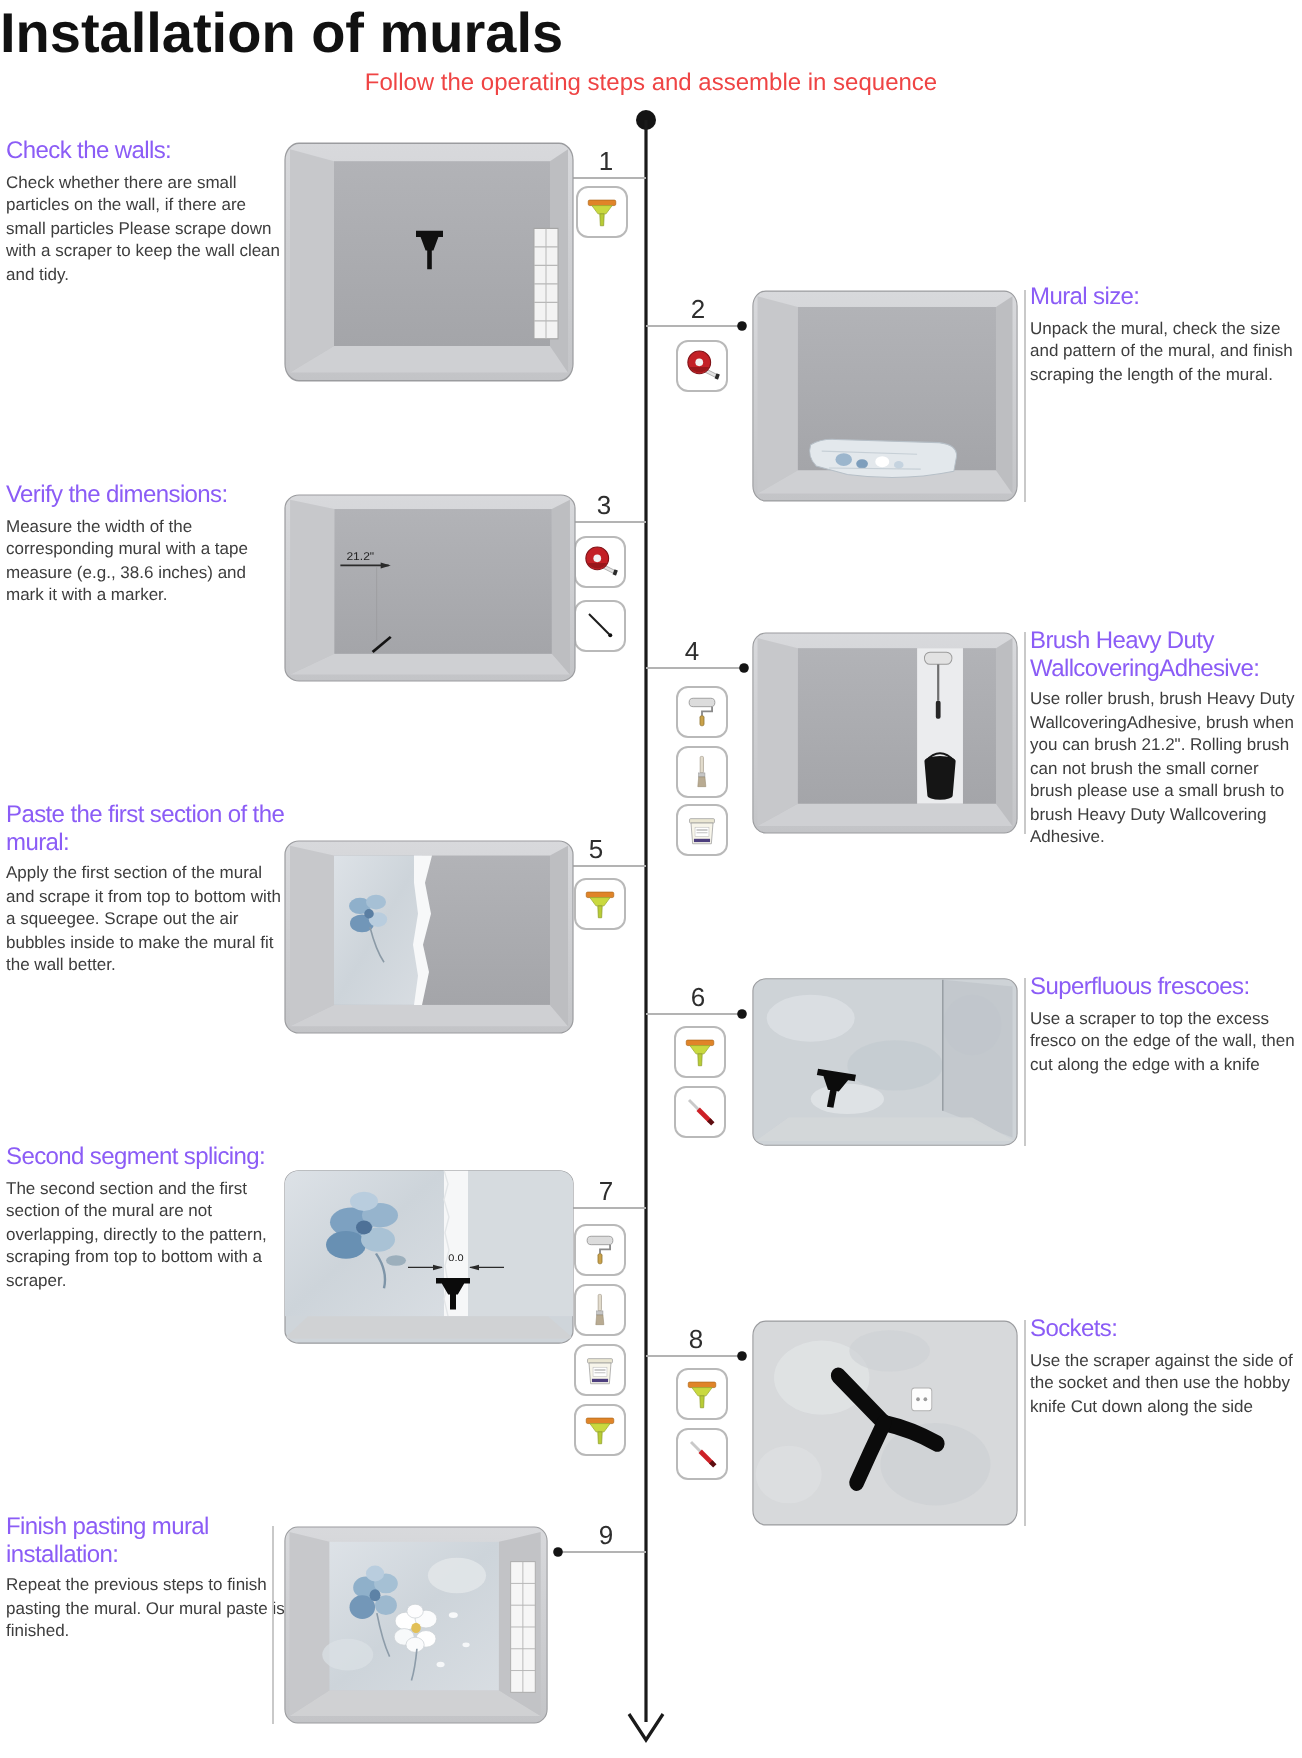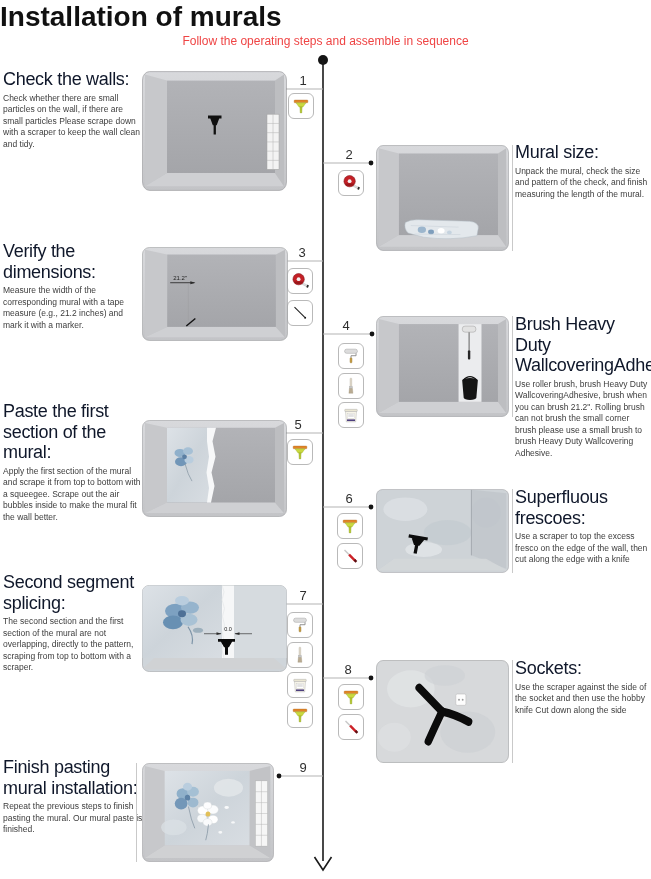--- a/index.html
+++ b/index.html
@@ -9,21 +9,21 @@
   .title { position:absolute; top:1px; left:0; width:100%; text-align:left;
            font-size:28px; font-weight:700; color:#111; }
   .subtitle { position:absolute; top:34px; left:0; width:100%; text-align:center;
               font-size:12px; color:#ef4444; }
   .timeline { position:absolute; left:0; top:0; pointer-events:none; }
   .step-num { position:absolute; width:20px; text-align:center; font-size:13px; color:#2e2e2e; }
   .icon-box { position:absolute; width:26px; height:26px; border:1px solid #b9b9b9;
               border-radius:6px; background:#fff; display:flex; align-items:center; justify-content:center; }
   .icon-box svg { width:22px; height:22px; display:block; }
   .tblock { position:absolute; }
-  .tblock .h { font-size:18px; color:#0f172a; line-height:1.14; letter-spacing:-0.3px; margin-bottom:3px; }
+  .tblock .h { font-size:12px; color:#8b5cf6; line-height:1.14; letter-spacing:-0.3px; margin-bottom:3px; }
   .tblock .b { font-size:8.5px; color:#3d3d3d; line-height:11.5px; }
   .img { position:absolute; }
   .img svg { width:100%; height:100%; display:block; }
   .img-edge { position:absolute; width:1px; background:#c9c9c9; }
 </style>
 </head>
 <body>
 
 <svg width="0" height="0" style="position:absolute" aria-hidden="true">
   <defs>
@@ -217,25 +217,25 @@
         <line x1="16.8" y1="16.3" x2="19" y2="18.5" stroke="#5e0d10" stroke-width="2.6"></line>
       </svg>
   </div>
 
   <div class="tblock" style="left:3px;top:69px;width:140px">
     <div class="h">Check the walls:</div>
     <div class="b">Check whether there are small particles on the wall, if there are small particles Please scrape down with a scraper to keep the wall clean and tidy.</div>
   </div>
   <div class="tblock" style="left:515px;top:142px;width:133px">
     <div class="h">Mural size:</div>
-    <div class="b">Unpack the mural, check the size and pattern of the check, and finish measuring the length of the mural.</div>
+    <div class="b">Unpack the mural, check the size and pattern of the mural, and finish scraping the length of the mural.</div>
   </div>
   <div class="tblock" style="left:3px;top:241px;width:140px">
     <div class="h">Verify the dimensions:</div>
-    <div class="b">Measure the width of the corresponding mural with a tape measure (e.g., 21.2 inches) and mark it with a marker.</div>
+    <div class="b">Measure the width of the corresponding mural with a tape measure (e.g., 38.6 inches) and mark it with a marker.</div>
   </div>
   <div class="tblock" style="left:515px;top:314px;width:133px">
     <div class="h">Brush Heavy Duty WallcoveringAdhesive:</div>
     <div class="b">Use roller brush, brush Heavy Duty WallcoveringAdhesive, brush when you can brush 21.2". Rolling brush can not brush the small corner brush please use a small brush to brush Heavy Duty Wallcovering Adhesive.</div>
   </div>
   <div class="tblock" style="left:3px;top:401px;width:140px">
     <div class="h">Paste the first section of the mural:</div>
     <div class="b">Apply the first section of the mural and scrape it from top to bottom with a squeegee. Scrape out the air bubbles inside to make the mural fit the wall better.</div>
   </div>
   <div class="tblock" style="left:515px;top:487px;width:133px">

